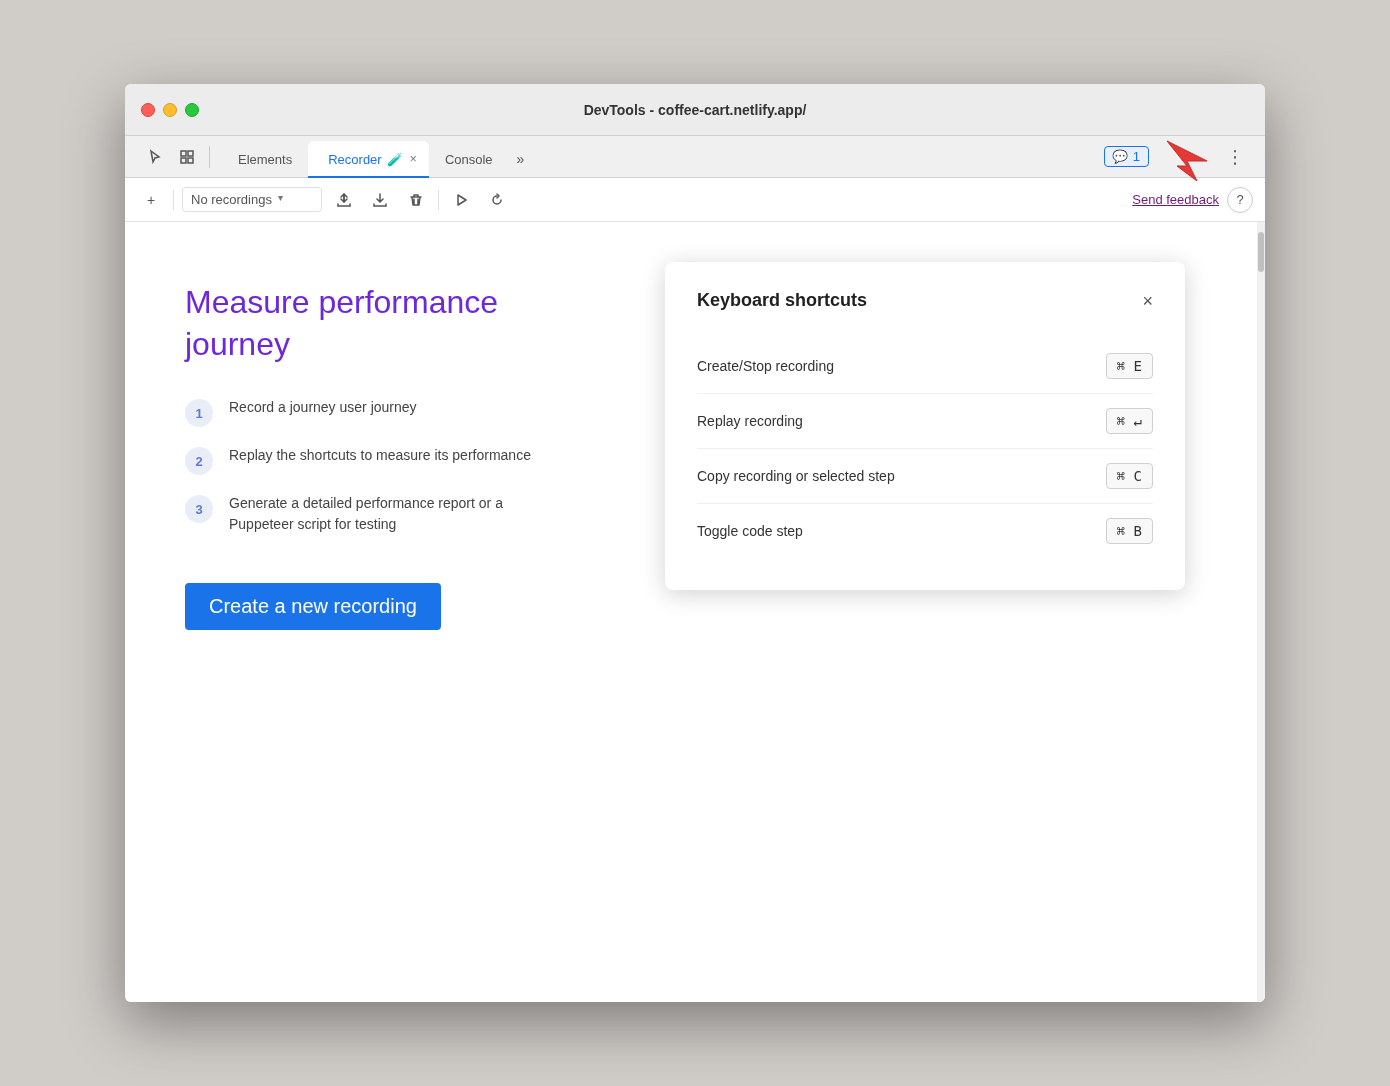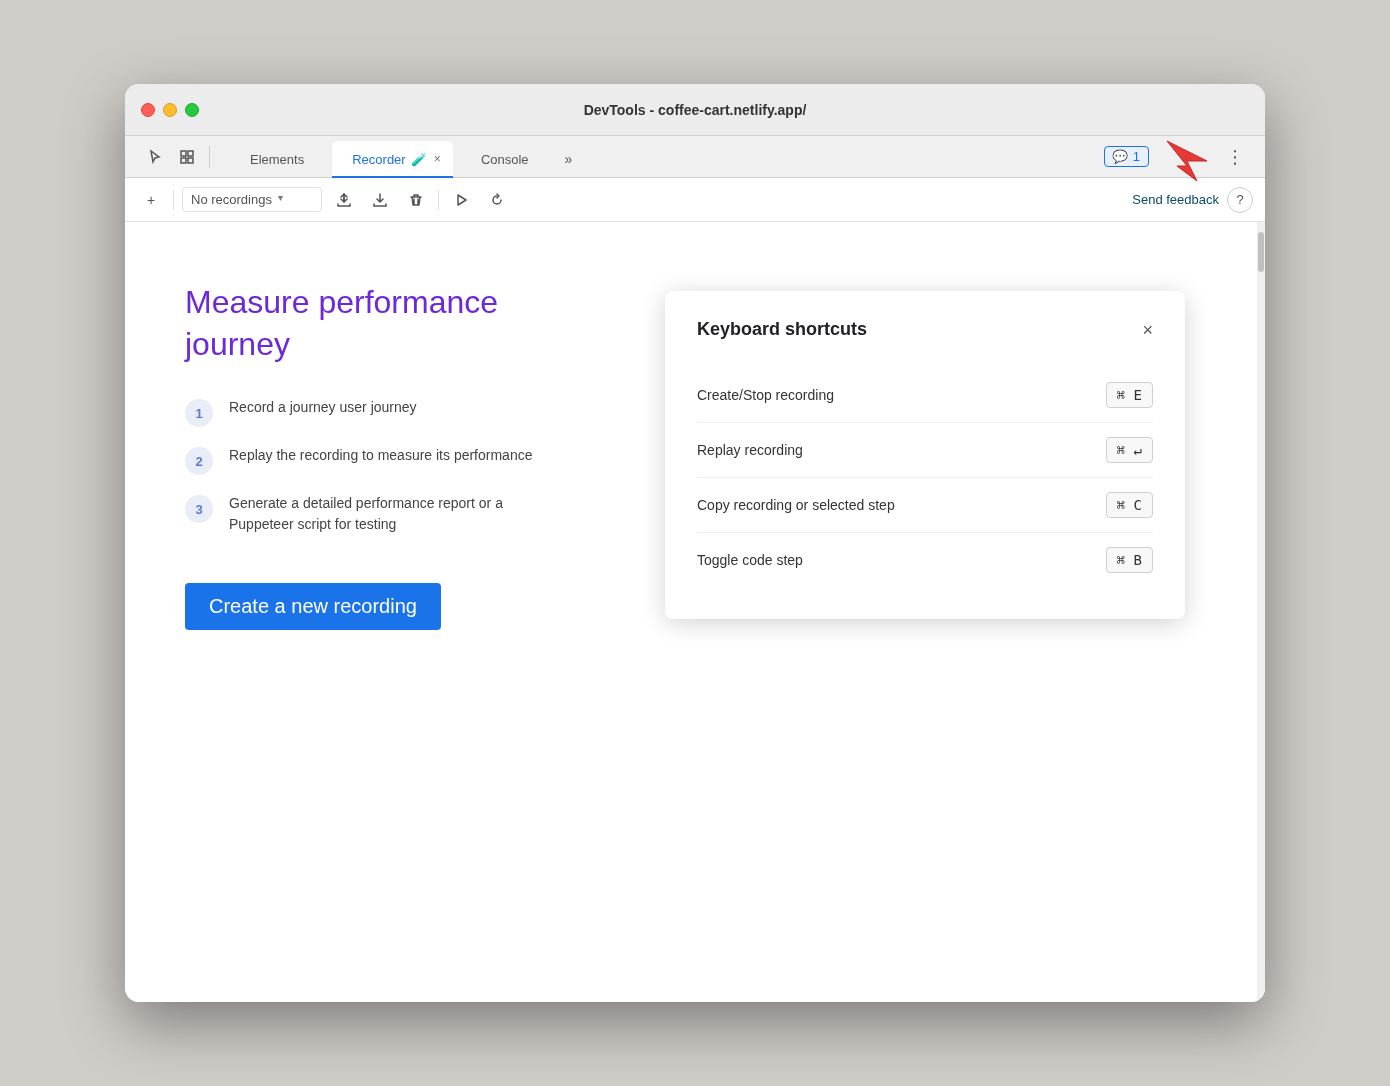--- a/index.html
+++ b/index.html
@@ -9,21 +9,21 @@
       justify-content: center;
       align-items: center;
       min-height: 1086px;
       width: 1390px;
       font-family: -apple-system, BlinkMacSystemFont, 'Segoe UI', sans-serif;
     }
 
     .window {
       width: 1140px;
       background: #f5f5f0;
-      border-radius: 14px;
+      border-radius: 6px;
       box-shadow: 0 20px 60px rgba(0,0,0,0.4);
       overflow: hidden;
     }
 
     
     .titlebar {
       background: #ececec;
       height: 52px;
       display: flex;
       align-items: center;
@@ -49,21 +49,21 @@
     }
 
     
     .tabs-row {
       background: #f0f0f0;
       height: 42px;
       display: flex;
       align-items: flex-end;
       padding: 0 8px;
       border-bottom: 1px solid #d0d0d0;
-      gap: 16px;
+      gap: 4px;
     }
     .tab-icons {
       display: flex;
       align-items: center;
       gap: 4px;
       padding: 0 8px;
       height: 100%;
     }
     .tab-icon-btn {
       width: 28px;
@@ -191,22 +191,23 @@
       font-size: 13px;
       color: #555;
       cursor: pointer;
       background: #fff;
       min-width: 140px;
     }
     .recordings-chevron { font-size: 10px; color: #777; }
     .toolbar-spacer { flex: 1; }
     .send-feedback-btn {
       font-size: 13px;
-      color: #0c4a6e;
-      cursor: pointer;
+      color: #701a75;
+      cursor: pointer;
+      text-decoration: underline;
       background: none;
       border: none;
     }
     .help-btn {
       width: 26px;
       height: 26px;
       border-radius: 50%;
       border: 1px solid #ccc;
       display: flex;
       align-items: center;
@@ -281,21 +282,20 @@
     .shortcuts-popup {
       position: absolute;
       top: 40px;
       right: 80px;
       width: 520px;
       background: #fff;
       border-radius: 8px;
       box-shadow: 0 4px 24px rgba(0,0,0,0.18);
       z-index: 10;
       padding: 28px 32px 32px 32px;
-      margin-top: 29px;
     }
     .shortcuts-header {
       display: flex;
       justify-content: space-between;
       align-items: center;
       margin-bottom: 28px;
     }
     .shortcuts-title {
       font-size: 18px;
       font-weight: 700;
@@ -458,21 +458,21 @@
       <span>journey</span>
     </div>
 
     <ul class="steps-list">
       <li class="step-item">
         <div class="step-number">1</div>
         <div class="step-text">Record a journey user journey</div>
       </li>
       <li class="step-item">
         <div class="step-number">2</div>
-        <div class="step-text">Replay the recording to measure its performance</div>
+        <div class="step-text">Replay the shortcuts to measure its performance</div>
       </li>
       <li class="step-item">
         <div class="step-number">3</div>
         <div class="step-text">Generate a detailed performance report or a<br>Puppeteer script for testing</div>
       </li>
     </ul>
 
     <button class="create-btn">Create a new recording</button>
 
     

